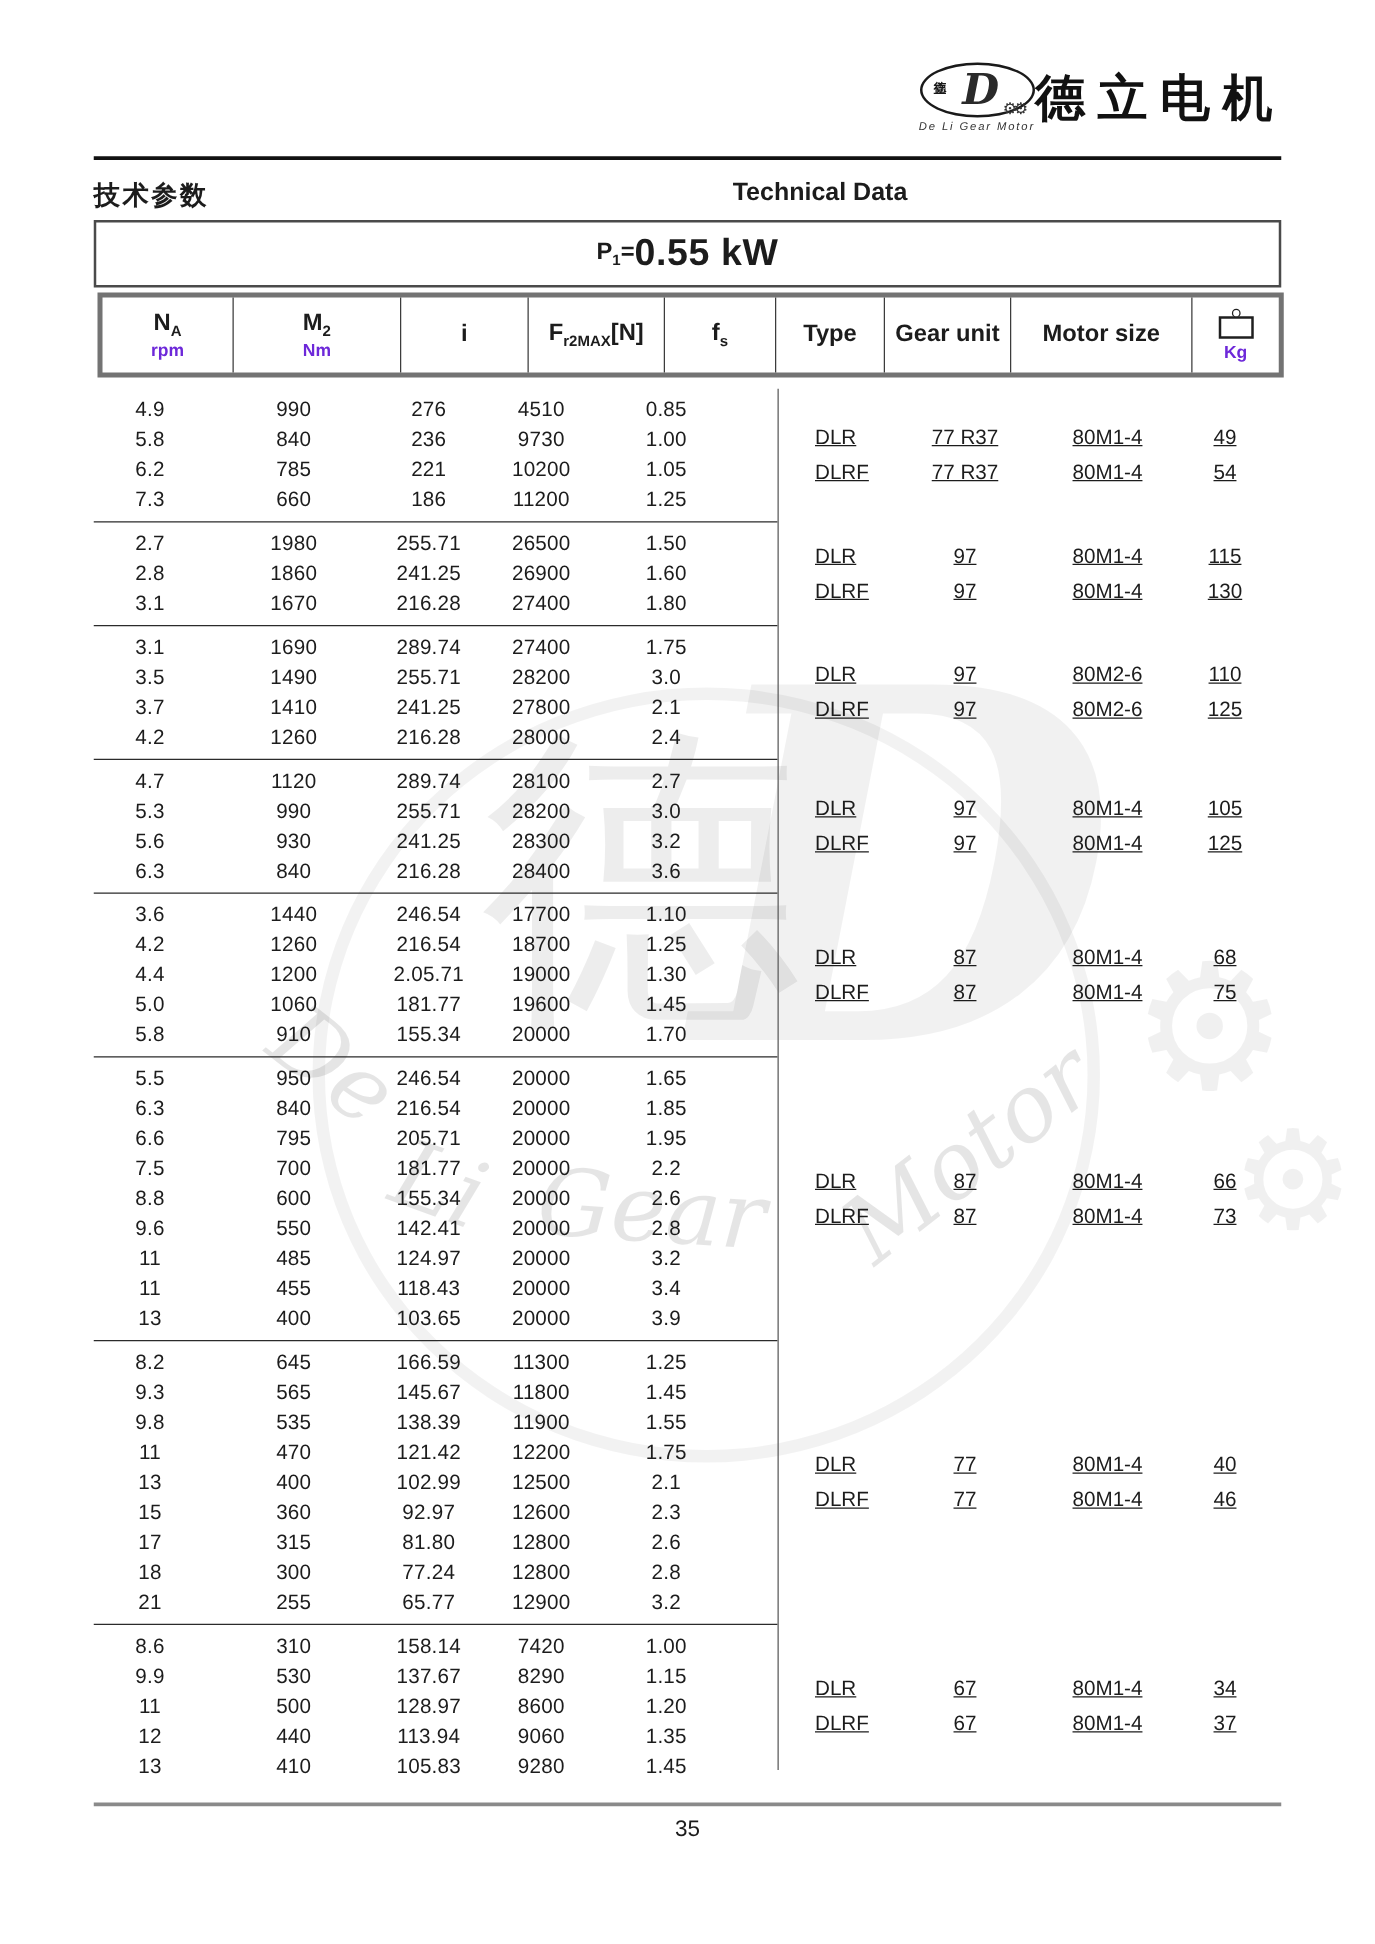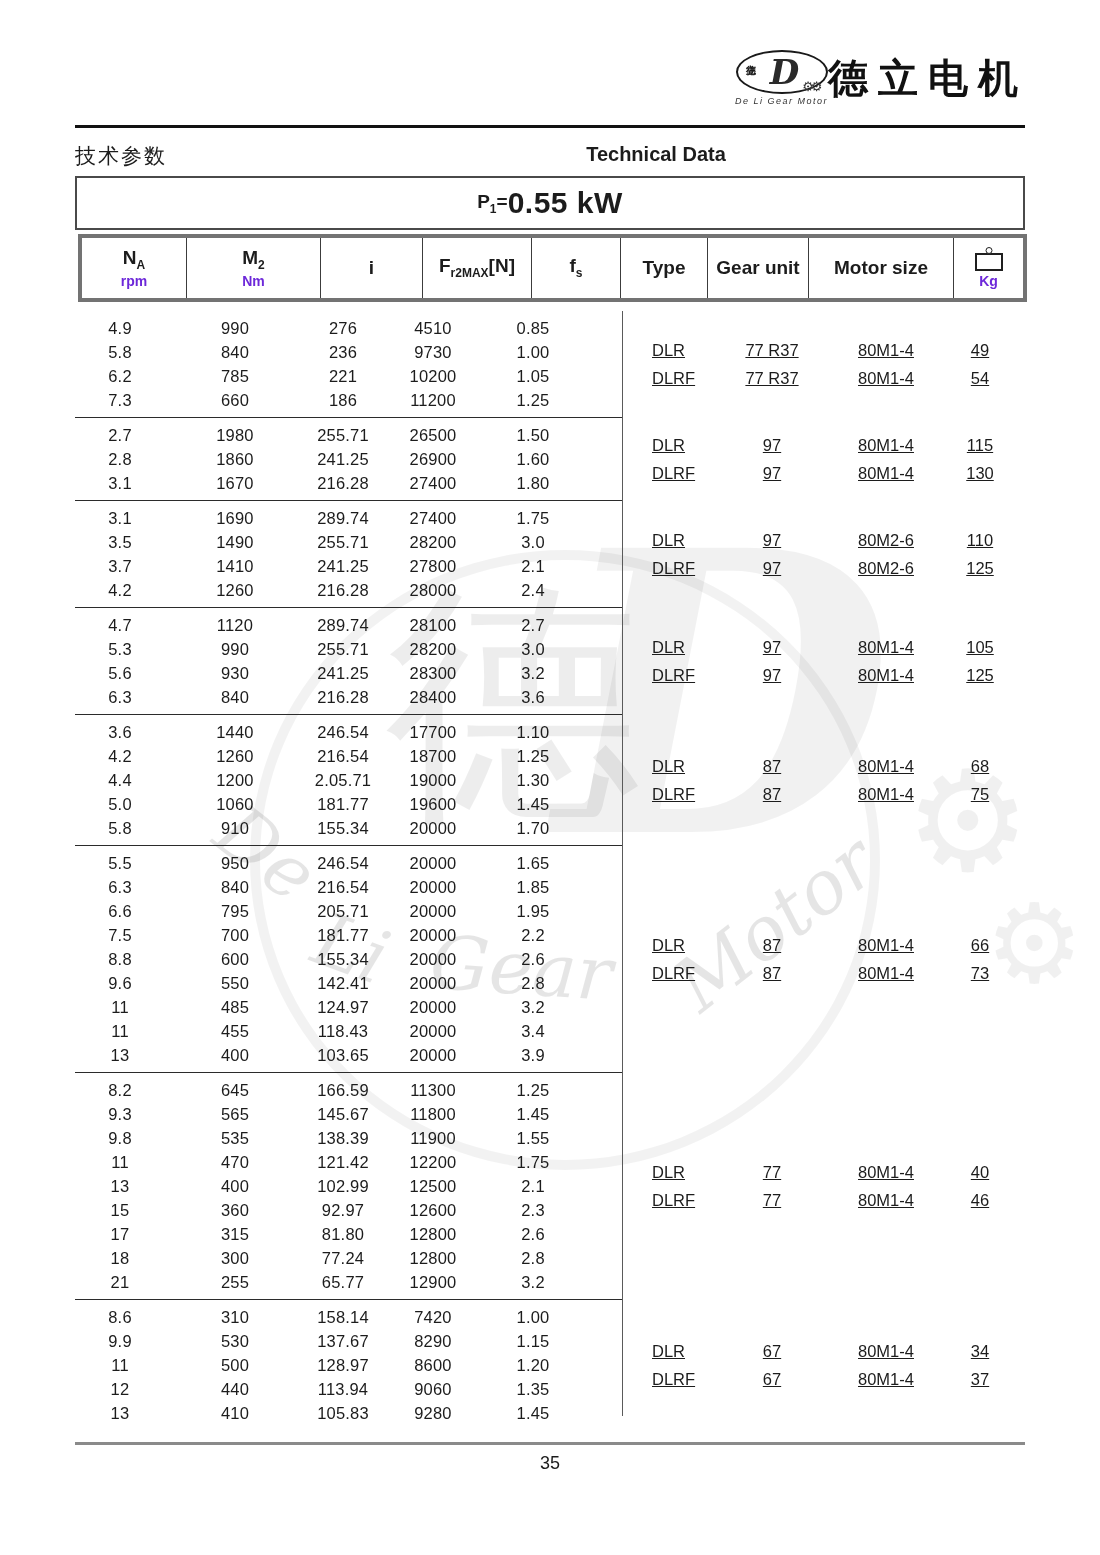--- a/index.html
+++ b/index.html
@@ -27,21 +27,21 @@
   .logo-cn{position:absolute;left:8px;top:5px;font-size:10px;line-height:1.1;writing-mode:vertical-rl;color:#1a1a1a;font-weight:bold;}
   .logo-letter{font-size:34px;font-weight:bold;font-style:italic;font-family:"DejaVu Serif",serif;color:#2a2a2a;line-height:1;margin-left:6px;}
   .logo-gears{position:absolute;right:6px;bottom:-2px;font-size:13px;color:#333;letter-spacing:-3px;}
   .logo-arc{font-size:9px;font-style:italic;letter-spacing:1.5px;color:#333;margin-top:2px;white-space:nowrap;}
   .brand-name{flex:1;font-size:40px;font-weight:bold;font-family:Liberation Serif, serif;letter-spacing:10px;white-space:nowrap;color:#111;}
 
   .top-rule{position:absolute;left:75px;top:125px;width:950px;height:0;border-top:3.5px solid #111;z-index:2;}
 
   
   .section-row{position:relative;margin-top:140px;height:36px;}
-  .title-cn{position:absolute;left:0;top:2px;font-size:21px;font-weight:normal;letter-spacing:2px;}
+  .title-cn{position:absolute;left:0;top:2px;font-size:21px;font-weight:bold;letter-spacing:2px;}
   .title-en{position:absolute;left:581px;top:3px;transform:translateX(-50%);font-size:20px;font-weight:bold;}
 
   
   .power-box{height:50px;border:2px solid #4a4a4a;display:flex;align-items:center;justify-content:center;background:transparent;}
   .power-small{font-size:19px;font-weight:bold;}
   .power-small sub{font-size:12px;}
   .power-big{font-size:30px;font-weight:bold;letter-spacing:0.5px;}
 
   
   .header-table{margin:4px 0 0 3px;width:941px;height:60px;border:4px solid #737373;display:grid;grid-template-columns:105px 134px 102px 109px 89px 87px 101px 145px 69px;box-sizing:content-box;}

